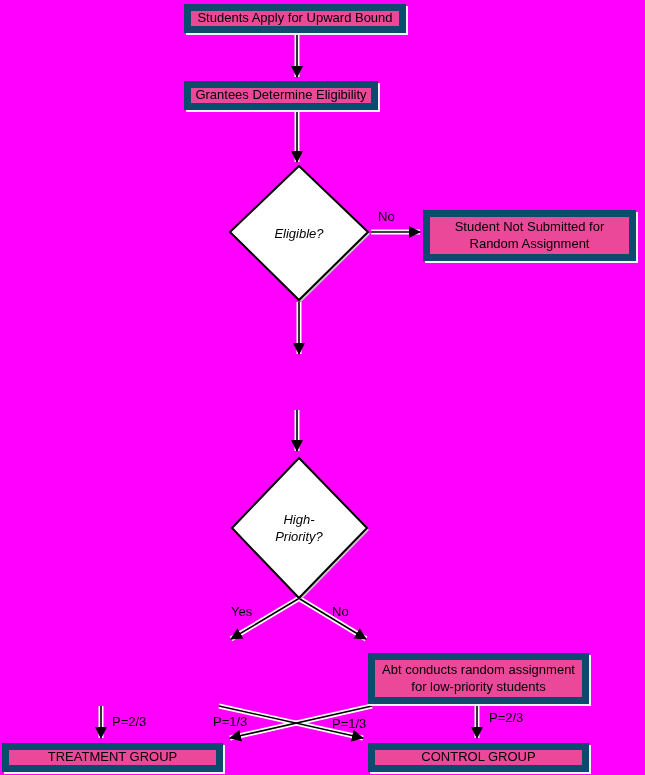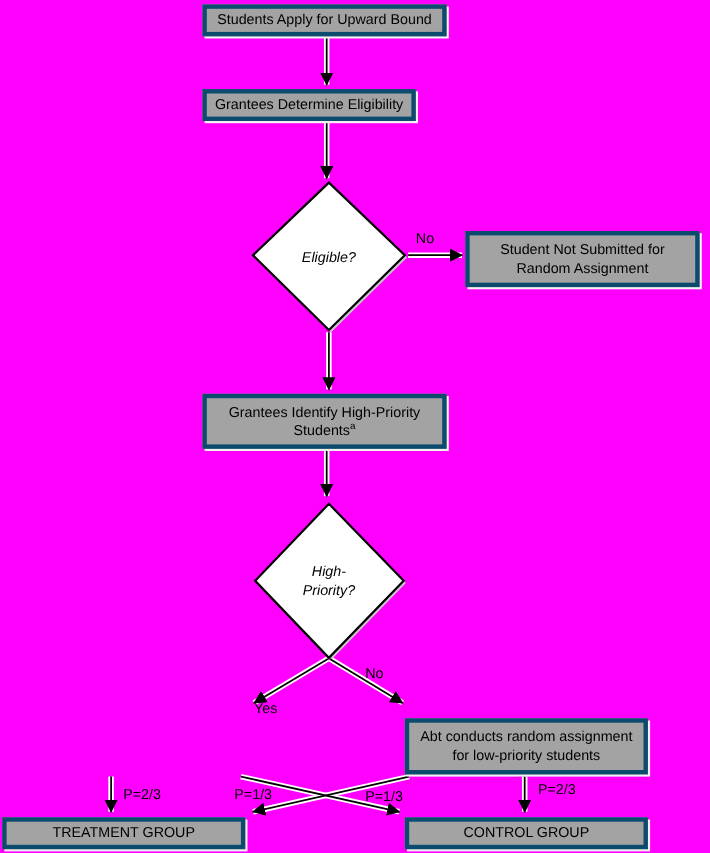--- a/index.html
+++ b/index.html
@@ -7,22 +7,22 @@
   body {
     background: #ff00ff;
     font-family: "Liberation Sans", "DejaVu Sans", sans-serif;
     color: #000;
     overflow: hidden;
   }
   #canvas { position: relative; width: 645px; height: 775px; }
   svg.connectors { position: absolute; left: 0; top: 0; z-index: 1; }
   .box {
     position: absolute;
-    background: #a3a3a3;
-    border: 4px solid #0c4a6e;
+    background: #ec4899;
+    border: 7px solid #0c4a6e;
     box-shadow: 2px 2px 0 #f2f2f2;
     display: flex;
     align-items: center;
     justify-content: center;
     text-align: center;
     font-size: 13px;
     line-height: 1.25;
     padding: 1px 4px;
     z-index: 2;
   }
@@ -98,23 +98,20 @@
   </div>
 
   <div class="box" style="left:184px; top:81px; width:194px; height:29px">
     <span>Grantees Determine Eligibility</span>
   </div>
 
   <div class="box" style="left:423px; top:210px; width:213px; height:51px">
     <span>Student Not Submitted for Random Assignment</span>
   </div>
 
-  <div class="box" style="left:184px; top:358px; width:222px; height:50px">
-    <span><span>Grantees Identify High-Priority Students</span><sup>a</sup></span>
-  </div>
 
 
   <div class="box" style="left:368px; top:653px; width:221px; height:51px">
     <span>Abt conducts random assignment for low-priority students</span>
   </div>
 
   <div class="box bold" style="left:2px; top:743px; width:221px; height:29px">
     <span>TREATMENT GROUP</span>
   </div>
 
@@ -122,21 +119,21 @@
     <span>CONTROL GROUP</span>
   </div>
 
   <div class="dlabel" style="left:249px; top:226px; width:100px">Eligible?</div>
 
   <div class="dlabel" style="left:266px; top:512px; width:66px">High-Priority?</div>
 
   <div class="elabel" style="left:378px; top:209px">No</div>
 
 
-  <div class="elabel" style="left:231px; top:636px">Yes</div>
+  <div class="elabel" style="left:231px; top:604px">Yes</div>
 
   <div class="elabel" style="left:332px; top:604px">No</div>
 
   <div class="elabel" style="left:112px; top:714px">P=2/3</div>
 
   <div class="elabel" style="left:213px; top:714px">P=1/3</div>
 
   <div class="elabel" style="left:332px; top:716px">P=1/3</div>
 
   <div class="elabel" style="left:489px; top:710px">P=2/3</div>

